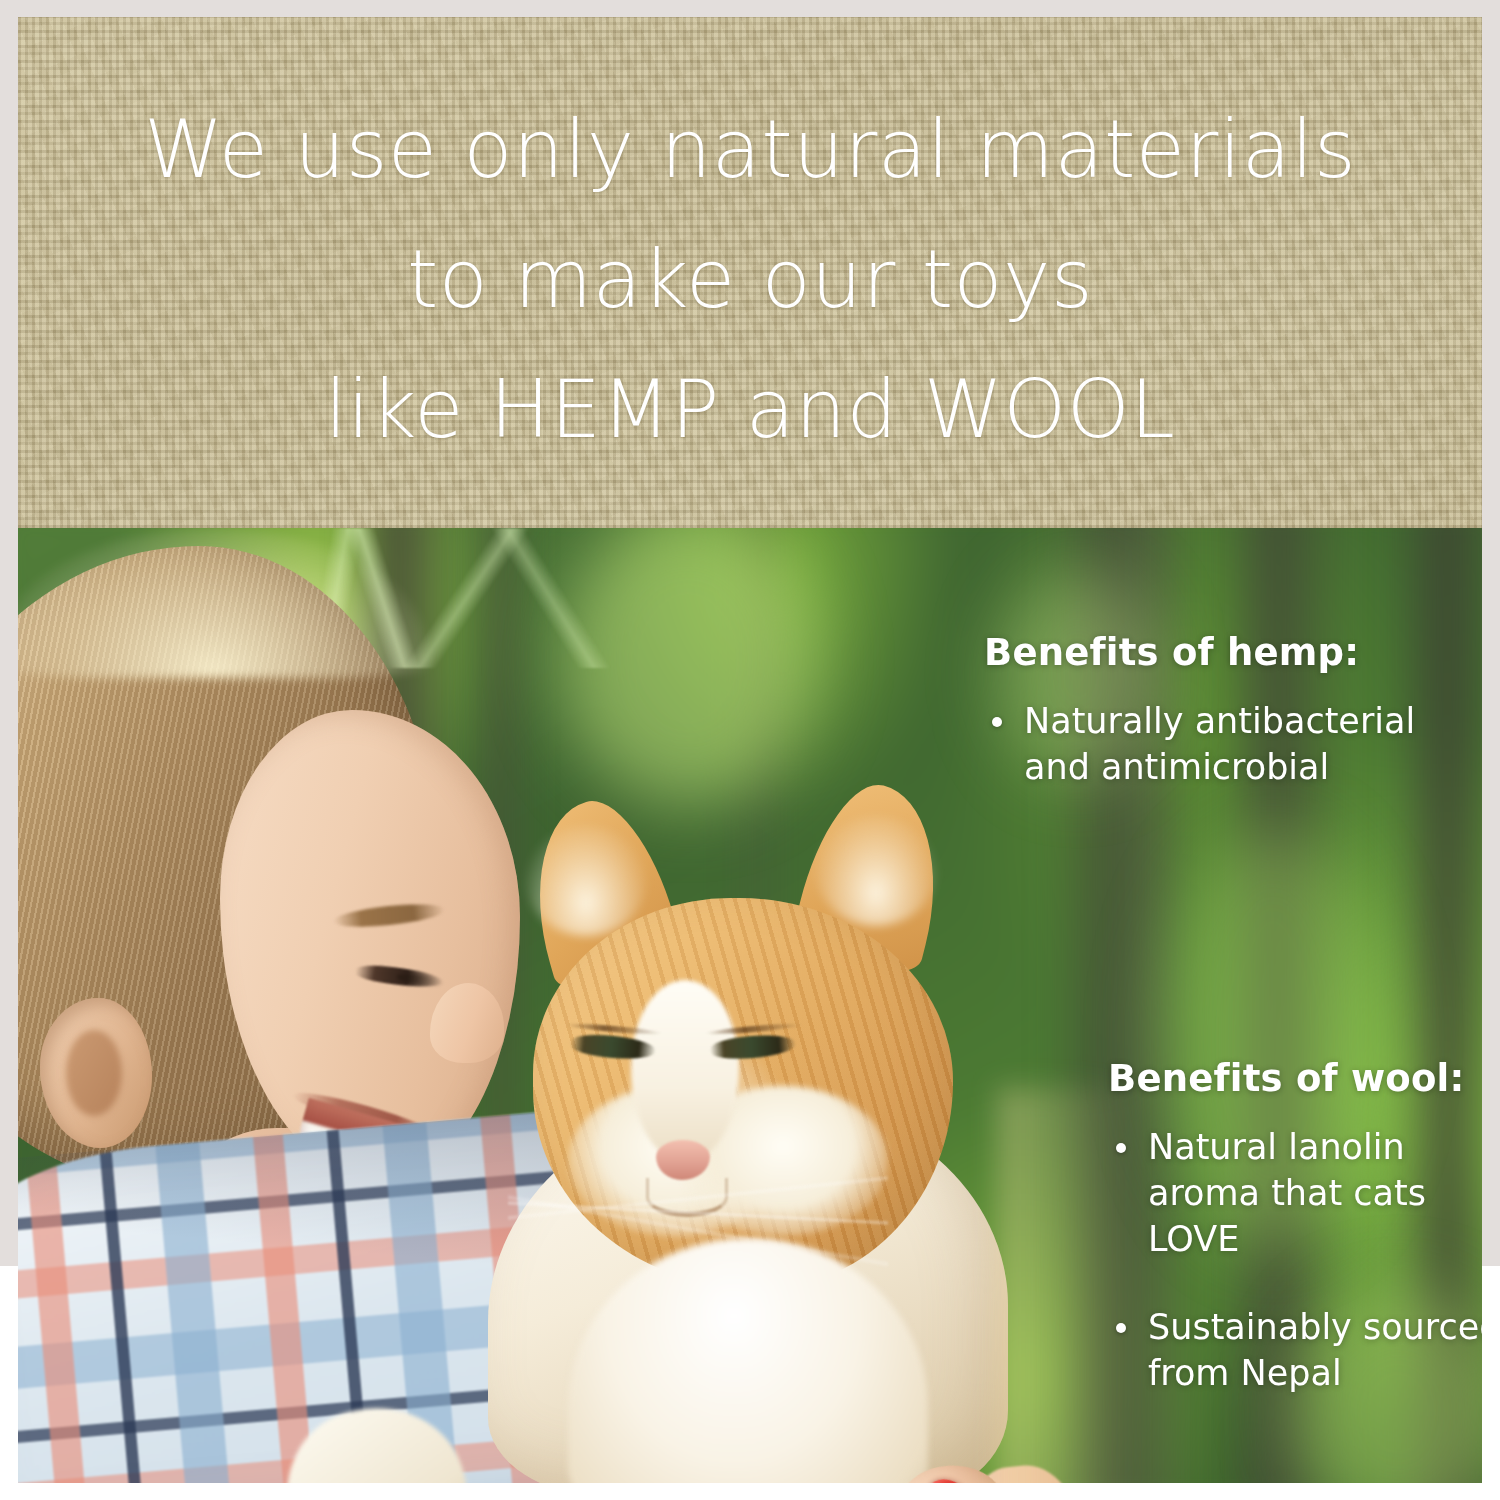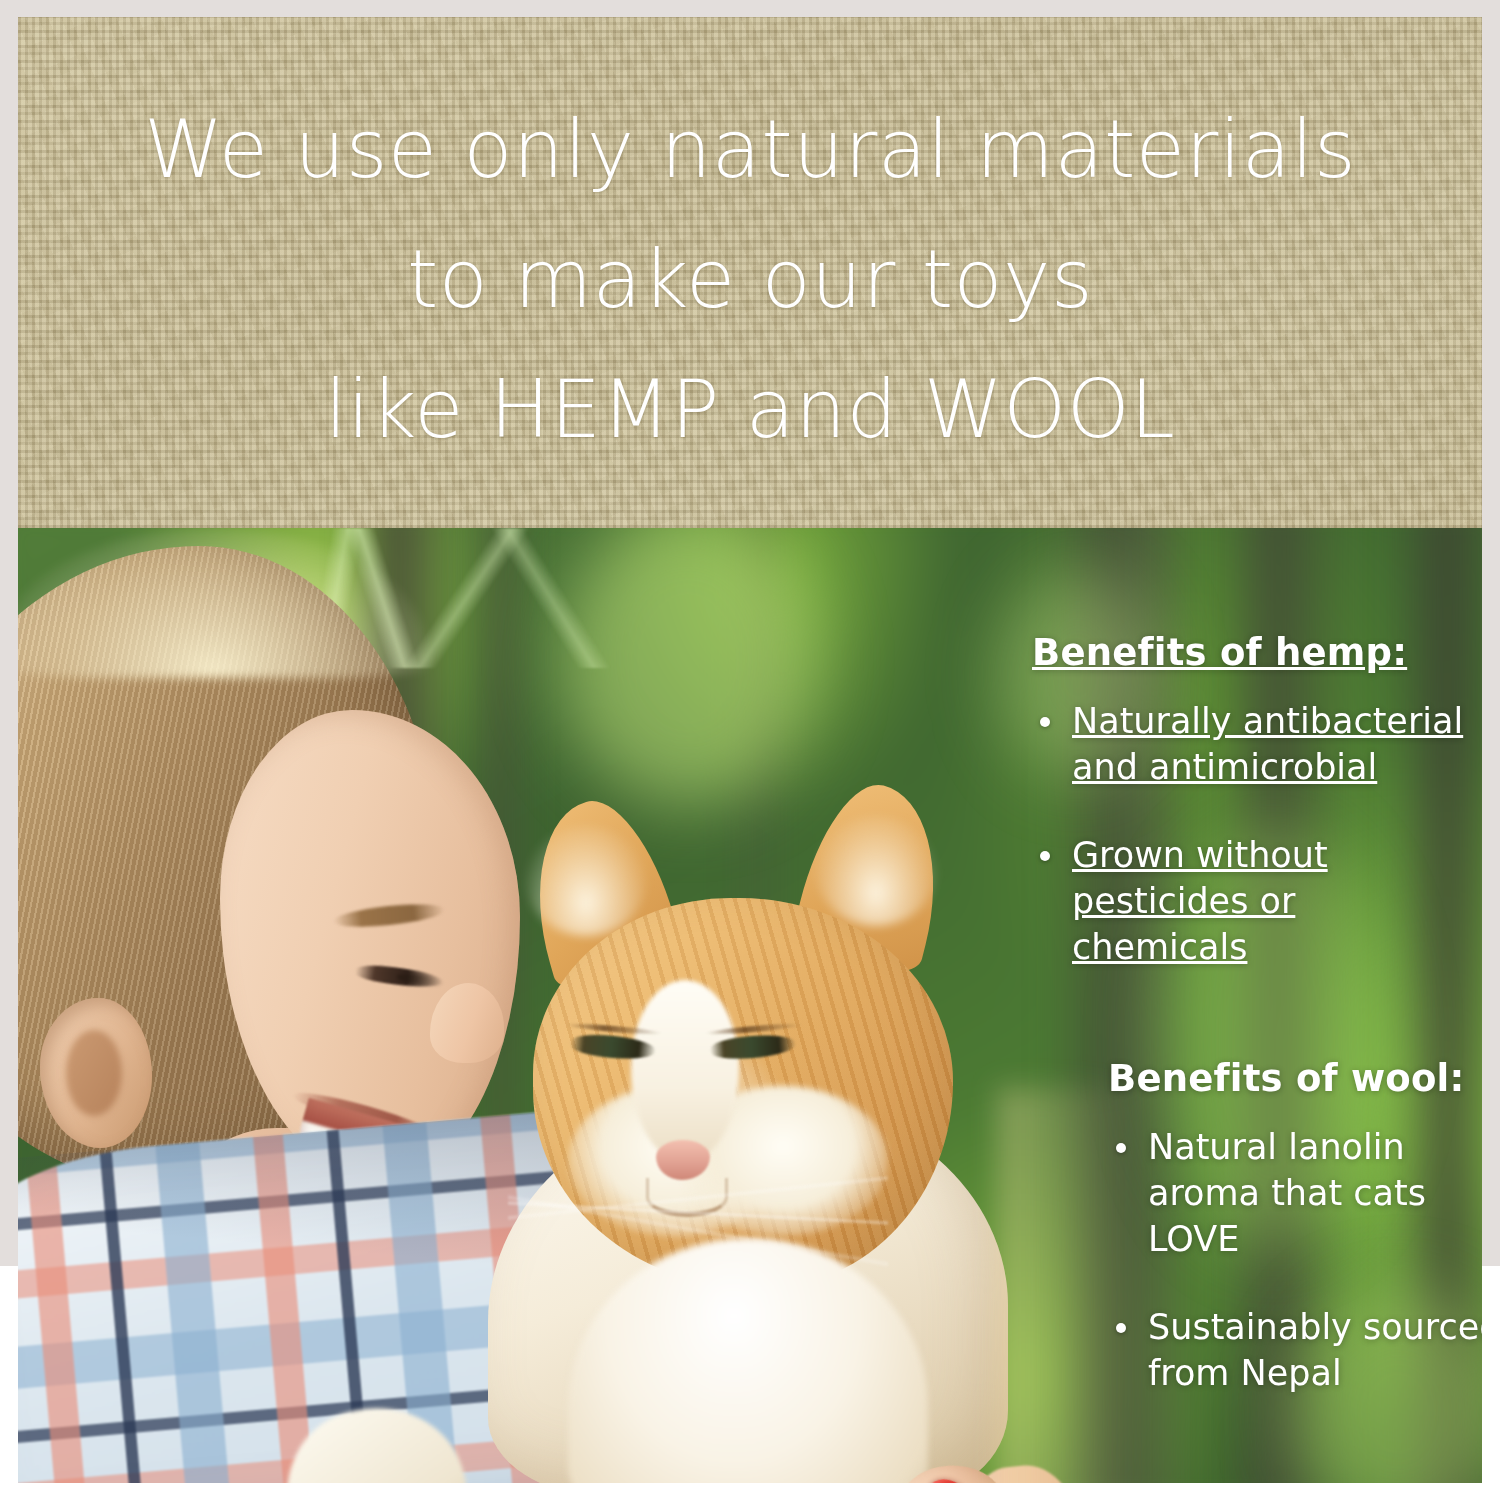--- a/index.html
+++ b/index.html
@@ -572,21 +572,21 @@
     pointer-events: none;
   }
 
   
   .copy-block {
     position: absolute;
     color: #ffffff;
     font-family: "DejaVu Sans", sans-serif;
     text-shadow: 0 1px 6px rgba(0,0,0,0.30);
   }
-  #hemp-block { left: 996px; top: 102px; width: 470px; text-decoration: underline; }
+  #hemp-block { left: 948px; top: 102px; width: 470px; }
   #wool-block { left: 1072px; top: 528px; width: 450px; }
 
   .copy-heading {
     font-size: 37px;
     font-weight: 700;
     line-height: 46px;
     margin: 0 0 22px 18px;
     letter-spacing: 0.2px;
     white-space: nowrap;
   }
@@ -687,24 +687,20 @@
     </div>
     <div class="rimlight"></div>
 
     <div class="copy-block" id="hemp-block">
       <h2 class="copy-heading">Benefits of hemp:</h2>
       <ul class="bullet-list">
         <li class="bullet-item">
           <span class="bullet-dot"></span>
           <span class="bullet-text">Naturally antibacterial and antimicrobial</span>
         </li>
-        <li class="bullet-item">
-          <span class="bullet-dot"></span>
-          <span class="bullet-text">Grown without pesticides or chemicals</span>
-        </li>
       </ul>
     </div>
 
     <div class="copy-block" id="wool-block">
       <h2 class="copy-heading">Benefits of wool:</h2>
       <ul class="bullet-list">
         <li class="bullet-item">
           <span class="bullet-dot"></span>
           <span class="bullet-text">Natural lanolin aroma that cats LOVE</span>
         </li>

